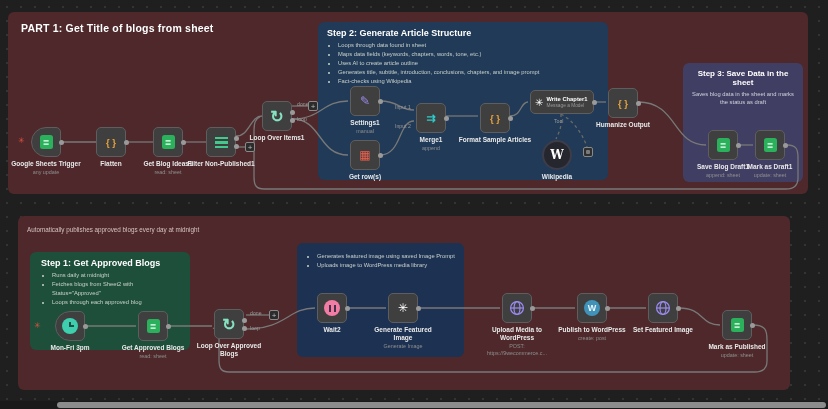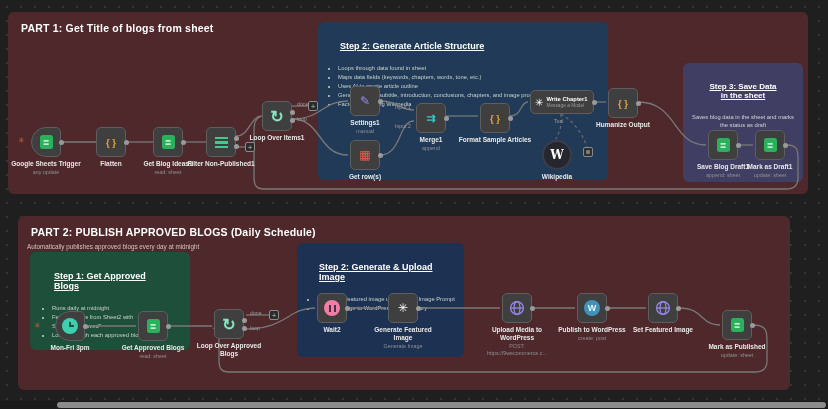--- a/index.html
+++ b/index.html
@@ -8,21 +8,21 @@
     background-image:radial-gradient(#343434 1px, transparent 1.2px);
     background-size:14px 14px;
     font-family:"Liberation Sans",sans-serif;}
   .sticky{position:absolute;border-radius:6px;padding:6px 9px;box-sizing:border-box;z-index:1;}
   .s-red{background:#4e282a;}
   .s-green{background:#1e4f3a;}
   .s-blue{background:#203a57;}
   .s-navy{background:#1d3152;}
   .s-purple{background:#413e63;text-align:center;}
   .part-title{margin:4px;font-size:10.5px;font-weight:bold;color:#fff;letter-spacing:.2px;}
-  .note-title{margin:13px;font-size:9px;font-weight:bold;color:#fff;text-decoration:underline;}
+  .note-title{margin:0;font-size:9px;font-weight:bold;color:#fff;}
   .note-sub{margin:3px 0 0 0;font-size:5.8px;color:#cfd4dc;line-height:1.45;}
   .bullets{margin:3px 0 0 2px;padding-left:9px;font-size:5.8px;color:#c9d2cd;line-height:1.55;}
   .bullets li{margin:0;}
   svg.wires{position:absolute;left:0;top:0;z-index:2;pointer-events:none;}
   svg.wires path{fill:none;stroke:#787878;stroke-width:1.3;}
   svg.wires path.dash{stroke:#6a6a6a;stroke-dasharray:3 3;}
   .node{position:absolute;width:30px;height:30px;background:#3f3f3f;border:1px solid #5e5e5e;
     border-radius:5px;z-index:3;display:flex;align-items:center;justify-content:center;box-sizing:border-box;}
   .node.trigger{border-radius:15px 5px 5px 15px;}
   .node.circle{border-radius:50%;background:#26262e;border:2px solid #3d3d4a;}
@@ -96,35 +96,33 @@
       <li>Fact-checks using Wikipedia</li>
     </ul>
   </div>
 
   <div class="sticky s-purple" style="left:683px;top:63px;width:120px;height:119px;">
     <h2 class="note-title" style="font-size:8px;">Step 3: Save Data in the sheet</h2>
     <p class="note-sub">Saves blog data in the sheet and marks the status as draft</p>
   </div>
 
   <div class="sticky s-red" style="left:18px;top:216px;width:772px;height:174px;">
-    <h1 class="part-title">PART 2: PUBLISH APPROVED BLOGS (Daily Schedule)</h1>
     <p class="note-sub" style="font-size:6.3px;color:#d8c2c2;">Automatically publishes approved blogs every day at midnight</p>
   </div>
 
   <div class="sticky s-green" style="left:30px;top:252px;width:160px;height:98px;padding-left:11px;">
     <h2 class="note-title">Step 1: Get Approved Blogs</h2>
     <ul class="bullets">
       <li>Runs daily at midnight</li>
       <li>Fetches blogs from Sheet2 with Status="Approved"</li>
       <li>Loops through each approved blog</li>
     </ul>
   </div>
 
   <div class="sticky s-navy" style="left:297px;top:243px;width:167px;height:114px;">
-    <h2 class="note-title">Step 2: Generate &amp; Upload Image</h2>
     <ul class="bullets">
       <li>Generates featured image using saved Image Prompt</li>
       <li>Uploads image to WordPress media library</li>
     </ul>
   </div>
 
 
   <svg class="wires" width="828" height="409" viewBox="0 0 828 409">
     <path d="M61 142 H96"></path>
     <path d="M126 142 H153"></path>

